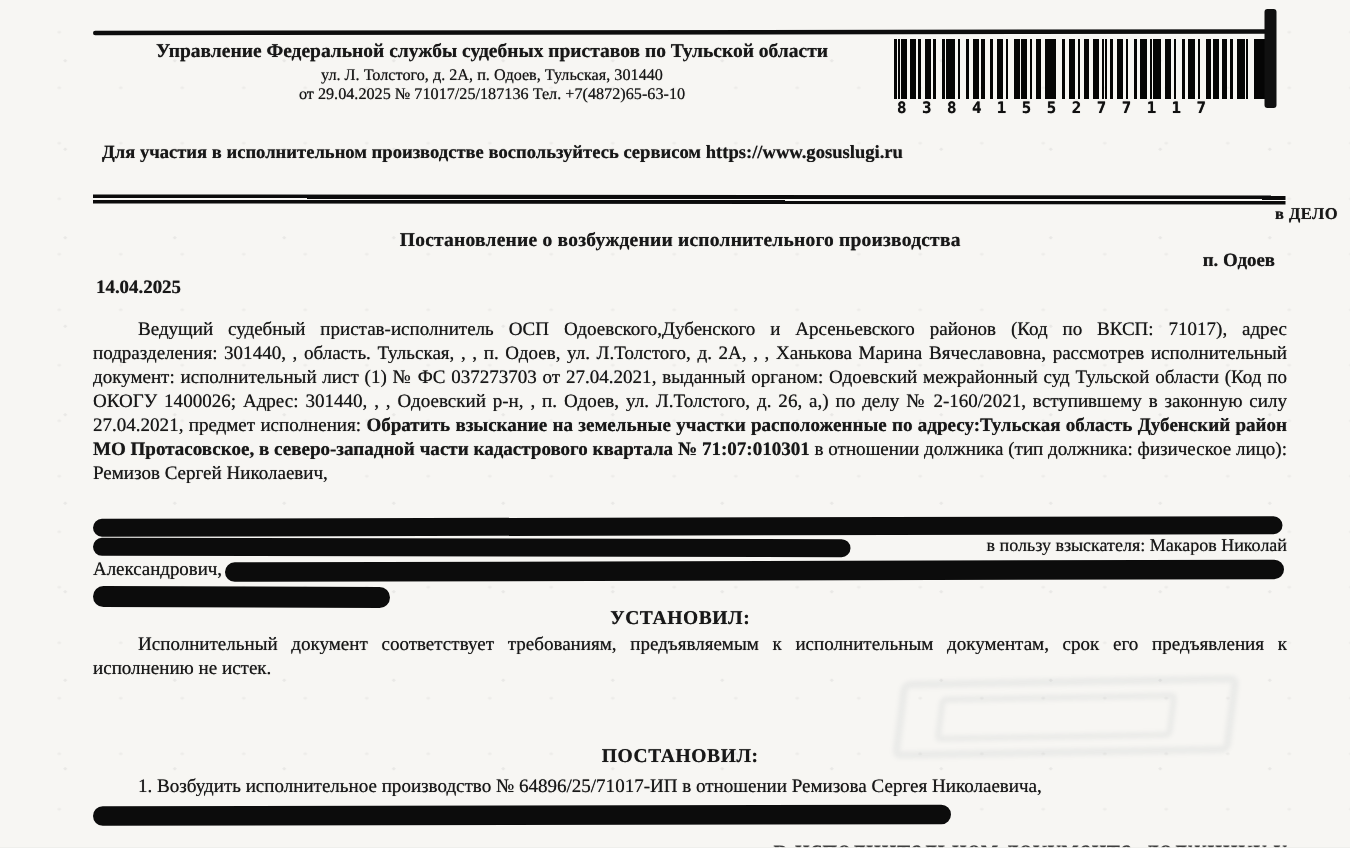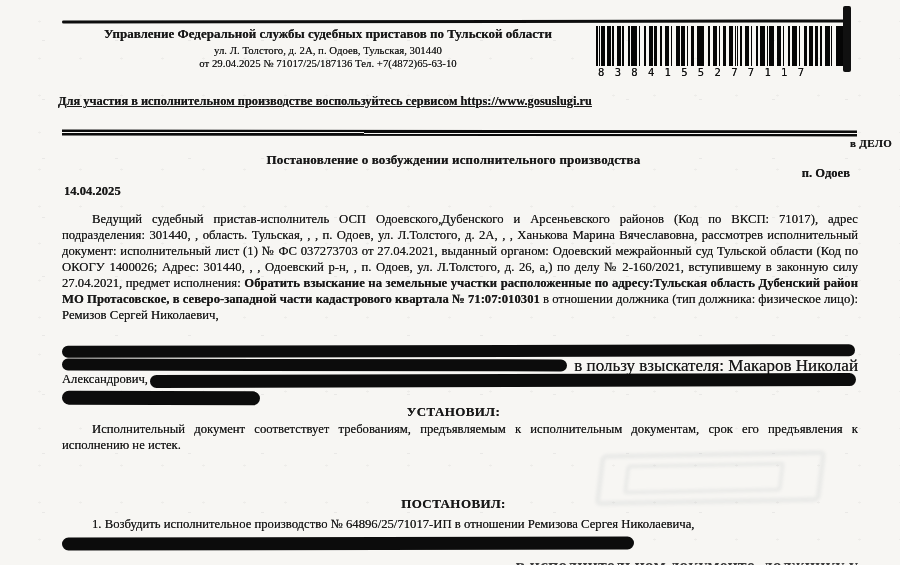--- a/index.html
+++ b/index.html
@@ -19,50 +19,50 @@
   
   .rule-top{left:62px;top:20px;width:783px;height:3px;background:#0d0d0d;transform:rotate(-.08deg);border-radius:2px;}
   .barcode{
     left:596px;top:26px;width:249px;height:40px;
     background-image:
       repeating-linear-gradient(90deg,#050505 0 2px,transparent 2px 5px,#050505 5px 9px,transparent 9px 11px,#050505 11px 12px,transparent 12px 16px),
       repeating-linear-gradient(90deg,transparent 0 3px,#050505 3px 4px,transparent 4px 12px,#050505 12px 15px,transparent 15px 23px);
   }
   .barcode-digits{
     left:598px;top:66px;width:247px;height:14px;
-    font-family:"DejaVu Sans Mono",monospace;font-size:10.5px;font-weight:normal;
+    font-family:"DejaVu Sans Mono",monospace;font-size:10.5px;font-weight:bold;
     letter-spacing:2px;white-space:nowrap;color:#101010;
   }
   .edge-mark{left:843px;top:6px;width:8px;height:66px;background:#101010;border-radius:2px;}
   
   .hdr{left:62px;top:27px;width:532px;text-align:center;line-height:1.12;}
   .hdr .l1{font-size:13px;font-weight:bold;}
   .hdr .l2{font-size:12.6px;font-weight:bold;margin-top:1px;}
   .hdr .l3{font-size:10.8px;margin-top:2px;}
   .hdr .l4{font-size:10.8px;margin-top:1px;}
-  .notice{left:58px;width:800px;font-size:12.4px;font-weight:bold;text-decoration:underline;white-space:nowrap;}
+  .notice{left:68px;width:800px;font-size:12.4px;font-weight:bold;white-space:nowrap;}
   .n1{top:94px;} .n2{top:114px;}
   .rule-thick{
     left:62px;top:130px;width:795px;height:6px;
     background:linear-gradient(#0b0b0b 0 2.6px,#f7f6f3 2.6px 3.6px,#0b0b0b 3.6px 6px);
     transform:rotate(.06deg);
   }
   .in-delo{right:8px;top:137px;font-size:11px;font-weight:bold;letter-spacing:.3px;}
   .title{left:62px;top:152px;width:783px;text-align:center;font-size:13px;font-weight:bold;letter-spacing:.15px;}
   .date{left:64px;top:184px;font-size:12.6px;font-weight:bold;}
   .place{right:50px;top:166px;font-size:12.6px;font-weight:bold;}
   .para{left:62px;width:796px;font-size:12.7px;line-height:16px;text-align:justify;}
   .indent{text-indent:30px;}
   .p1{top:211px;}
   .b{font-weight:bold;}
   
   .bar{background:#0c0c0c;border-radius:7px;}
   .bar1{left:62px;top:345px;width:793px;height:12px;transform:rotate(-.12deg);}
   .bar2{left:62px;top:359px;width:505px;height:12px;transform:rotate(.1deg);}
-  .claimant{left:572px;top:356px;width:286px;font-size:17px;text-align:right;white-space:nowrap;}
+  .claimant{left:572px;top:356px;width:286px;font-size:12px;text-align:right;white-space:nowrap;}
   .name2{left:62px;top:372px;font-size:12.6px;white-space:nowrap;}
   .bar3{left:150px;top:374px;width:706px;height:13px;transform:rotate(-.15deg);}
   .bar4{left:62px;top:391px;width:198px;height:14px;border-radius:8px;transform:rotate(.2deg);}
   .heading{left:62px;width:783px;text-align:center;font-size:13px;font-weight:bold;letter-spacing:.4px;}
   .h-ust{top:404px;}
   .p2{top:421px;}
   .p3{top:456px;}
   .h-post{top:496px;}
   .p4{top:516px;}
   .bar5{left:62px;top:537px;width:572px;height:13px;transform:rotate(-.1deg);}

